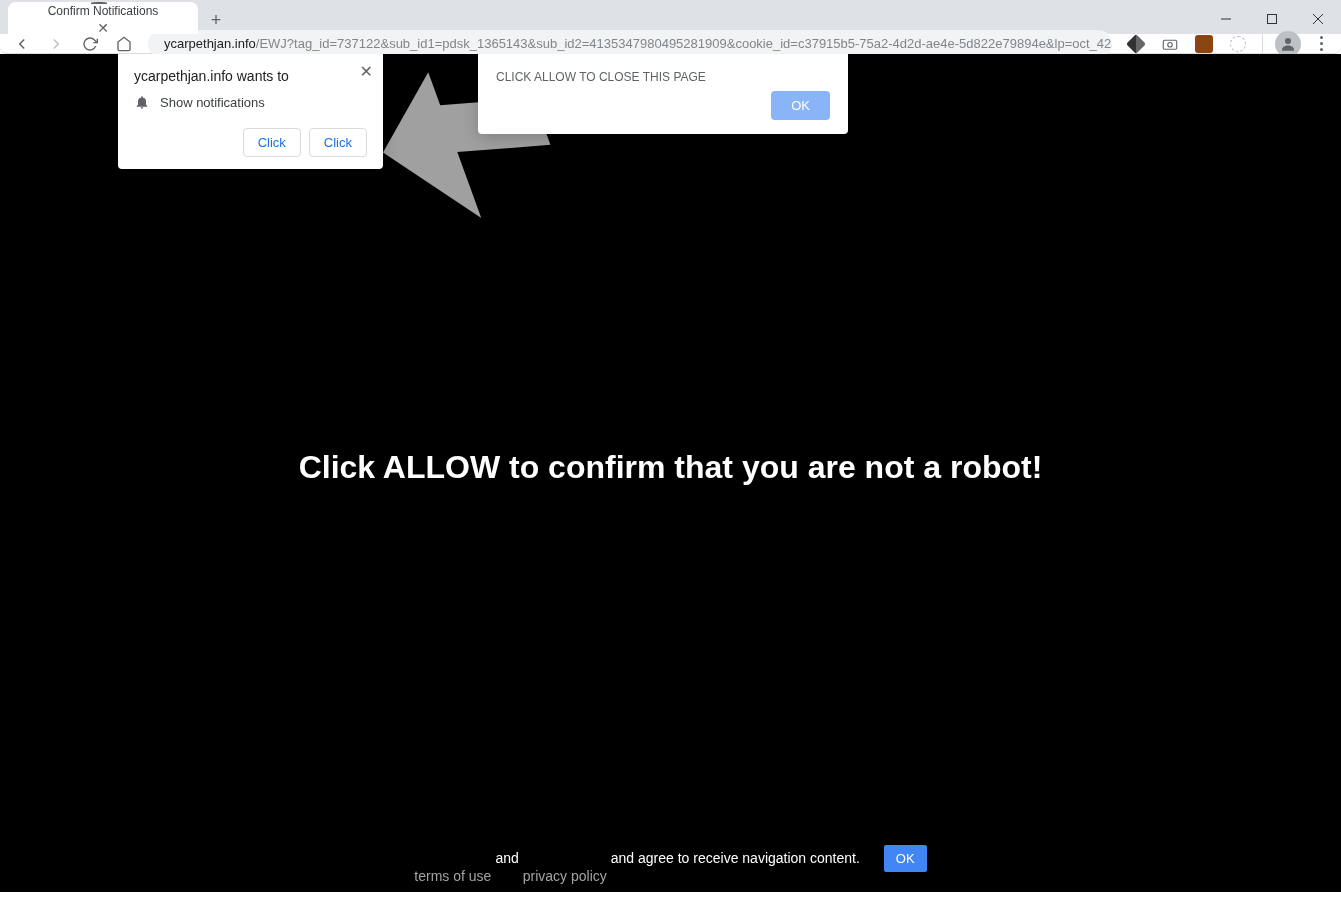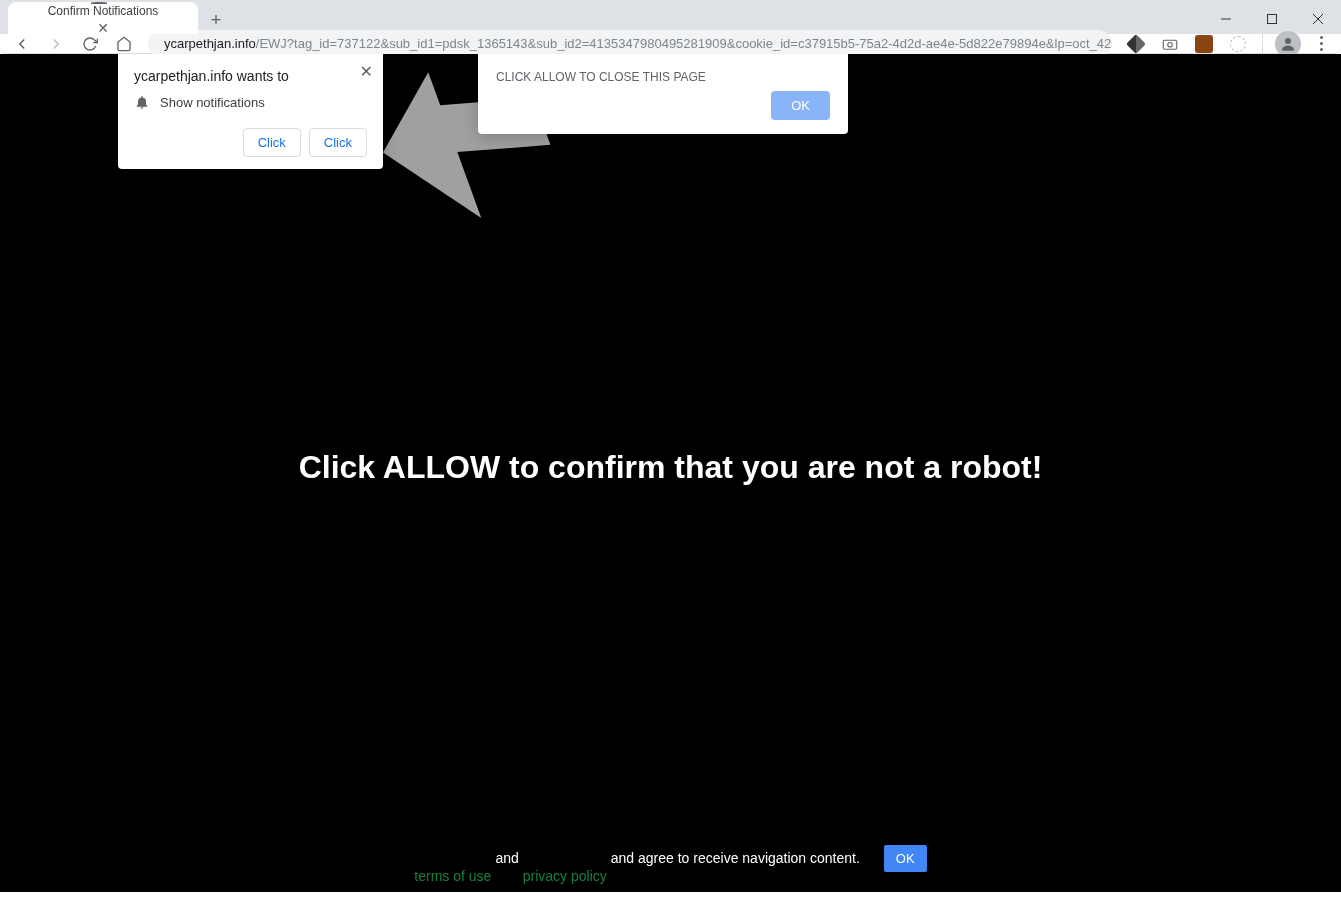--- a/index.html
+++ b/index.html
@@ -48,21 +48,21 @@
 
 
 .alert-popup { position:absolute; left:478px; top:0; width:370px; background:#fff; border-radius:0 0 4px 4px; box-shadow:0 4px 16px rgba(0,0,0,0.2); padding:16px 18px 14px; }
 .alert-title { font-size:14px; color:#202124; margin-bottom:8px; }
 .alert-msg { font-size:12px; color:#5f6368; margin-bottom:7px; }
 .alert-buttons { display:flex; justify-content:flex-end; }
 .alert-ok { background:#8ab4f8; color:#fff; border:none; font-size:13px; padding:7px 20px; border-radius:4px; cursor:pointer; }
 
 
 .footer { position:absolute; bottom:8px; left:0; right:0; text-align:center; font-size:14px; color:#fff; display:flex; align-items:center; justify-content:center; gap:4px; }
-.footer a { color:#15803d; text-decoration:none;margin-top:36px; }
+.footer a { color:#a3a3a3; text-decoration:none;margin-top:36px; }
 .footer-ok { background:#4285f4; color:#fff; border:none; padding:6px 12px; border-radius:2px; font-size:13px; cursor:pointer; margin-left:20px; }
 
 .sep { width:1px; height:20px; background:#dadce0; margin:0 6px; }
 </style>
 </head>
 <body>
 
 <div class="titlebar">
   <div class="tab">
     <span class="globe"></span>

